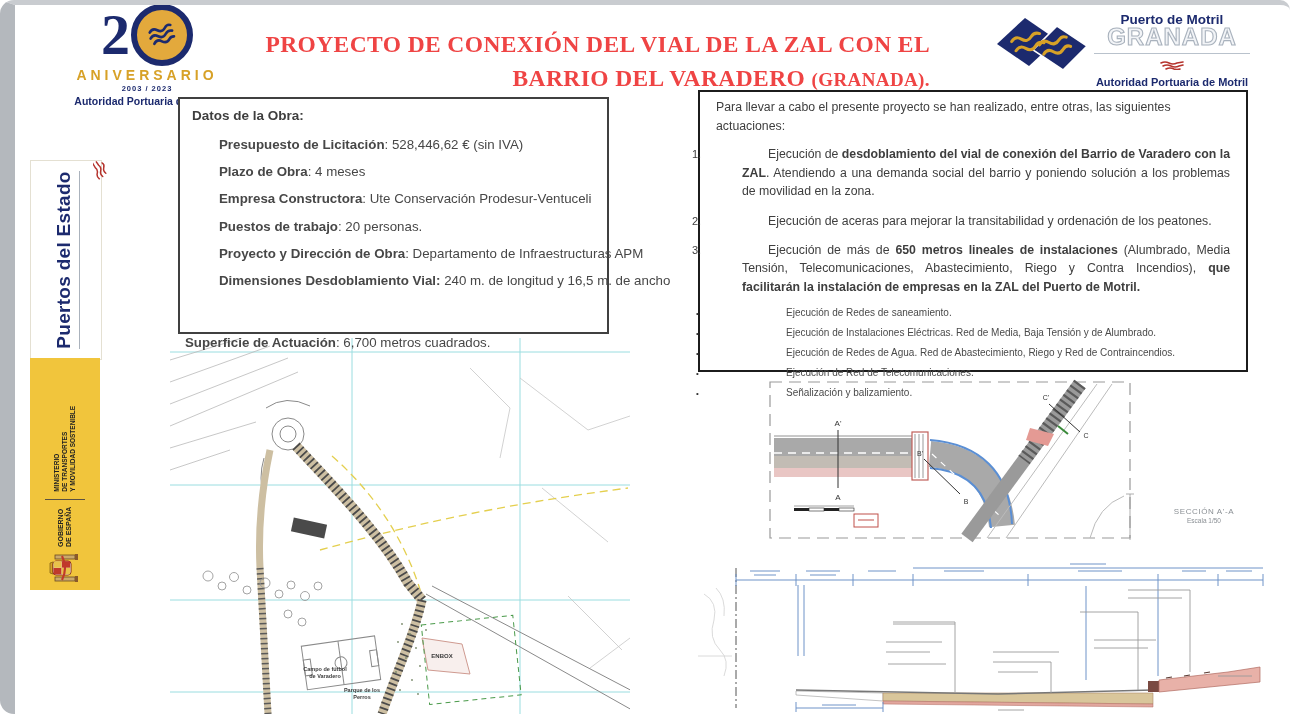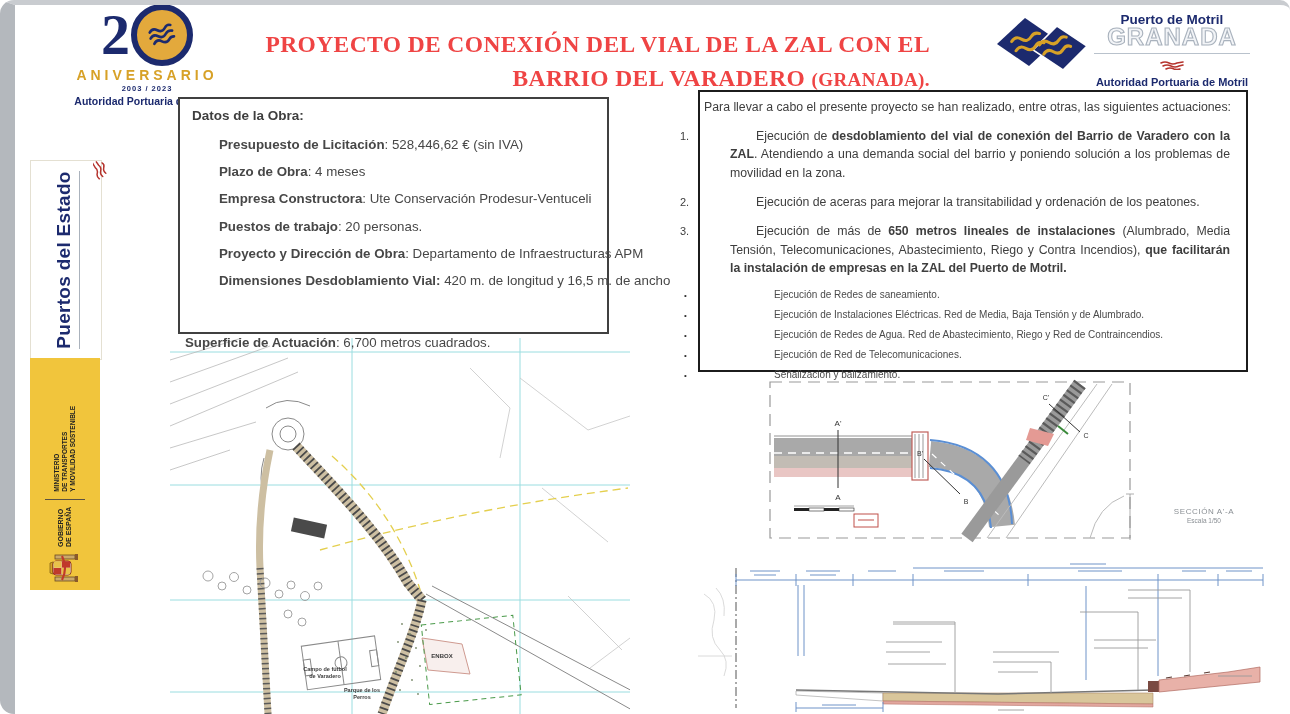--- a/index.html
+++ b/index.html
@@ -48,21 +48,21 @@
   
   #datos{left:178px;top:97px;width:431px;height:237px;border:2px solid #404040;background:#fff;
          box-sizing:border-box;padding:9px 12px;z-index:6;}
   #datos .row{font-size:13.3px;color:#474747;margin-bottom:12.2px;white-space:nowrap;padding-left:27px;}
   #datos .title{font-weight:bold;font-size:13.5px;color:#3e3e3e;margin-bottom:14px;}
   .b{font-weight:bold;}
   #superficie{left:185px;top:335px;font-size:13.3px;color:#474747;z-index:6;white-space:nowrap;}
   
   #actionsWrap{left:672px;top:90px;width:576px;height:282px;z-index:6;}
   #actionsBorder{position:absolute;left:26px;top:0;right:0;bottom:0;border:2px solid #1c1c1c;background:#fff;}
-  #actionsContent{position:absolute;left:26px;top:0;right:0;bottom:0;padding:8px 12px 0 6px;box-sizing:border-box;}
+  #actionsContent{position:absolute;left:26px;top:0;right:0;bottom:0;padding:8px 12px 0 18px;box-sizing:border-box;}
   #actionsContent .intro{font-size:12.3px;line-height:18.6px;color:#3e3e3e;}
   #actionsContent .item{position:relative;margin-left:26px;margin-right:6px;font-size:12.3px;
       line-height:18.6px;text-align:justify;text-indent:26px;color:#3e3e3e;}
   #actionsContent .item .num{position:absolute;left:-50px;top:0;font-size:11px;color:#3e3e3e;text-indent:0;}
   #actionsContent .bullet{position:relative;margin-left:70px;font-size:10px;line-height:13px;
       color:#4a4a4a;margin-bottom:7px;}
   #actionsContent .bullet .dot{position:absolute;left:-90px;top:1px;font-size:8px;color:#333;}
   
   #mapSvg{left:170px;top:338px;z-index:1;}
   #planSvg{left:762px;top:376px;z-index:1;}
@@ -176,21 +176,21 @@
   </div>
 
   <div class="abs" id="datos">
     <div class="title">Datos de la Obra:</div>
     <div id="datos-rows">
         <div class="row"><span class="b">Presupuesto de Licitación</span><span>: 528,446,62 € (sin IVA)</span></div>
         <div class="row"><span class="b">Plazo de Obra</span><span>: 4 meses</span></div>
         <div class="row"><span class="b">Empresa Constructora</span><span>: Ute Conservación Prodesur-Ventuceli</span></div>
         <div class="row"><span class="b">Puestos de trabajo</span><span>: 20 personas.</span></div>
         <div class="row"><span class="b">Proyecto y Dirección de Obra</span><span>: Departamento de Infraestructuras APM</span></div>
-        <div class="row"><span class="b">Dimensiones Desdoblamiento Vial:</span><span> 420 m. de longitud y 16,5 m. de ancho</span></div>
+        <div class="row"><span class="b">Dimensiones Desdoblamiento Vial:</span><span> 240 m. de longitud y 16,5 m. de ancho</span></div>
       </div>
   </div>
   <div class="abs" id="superficie"><span class="b">Superficie de Actuación</span><span>: 6,700 metros cuadrados.</span></div>
 
   <div class="abs" id="actionsWrap">
     <div id="actionsBorder"></div>
     <div id="actionsContent">
       <div class="intro">Para llevar a cabo el presente proyecto se han realizado, entre otras, las siguientes actuaciones:</div>
       <div id="actions-items">
           <div class="item" style="margin-top: 10px;"><span class="num">1.</span><span>Ejecución de </span><span class="b">desdoblamiento del vial de conexión del Barrio de Varadero con la ZAL</span><span>. Atendiendo a una demanda social del barrio y poniendo solución a los problemas de movilidad en la zona.</span></div>

